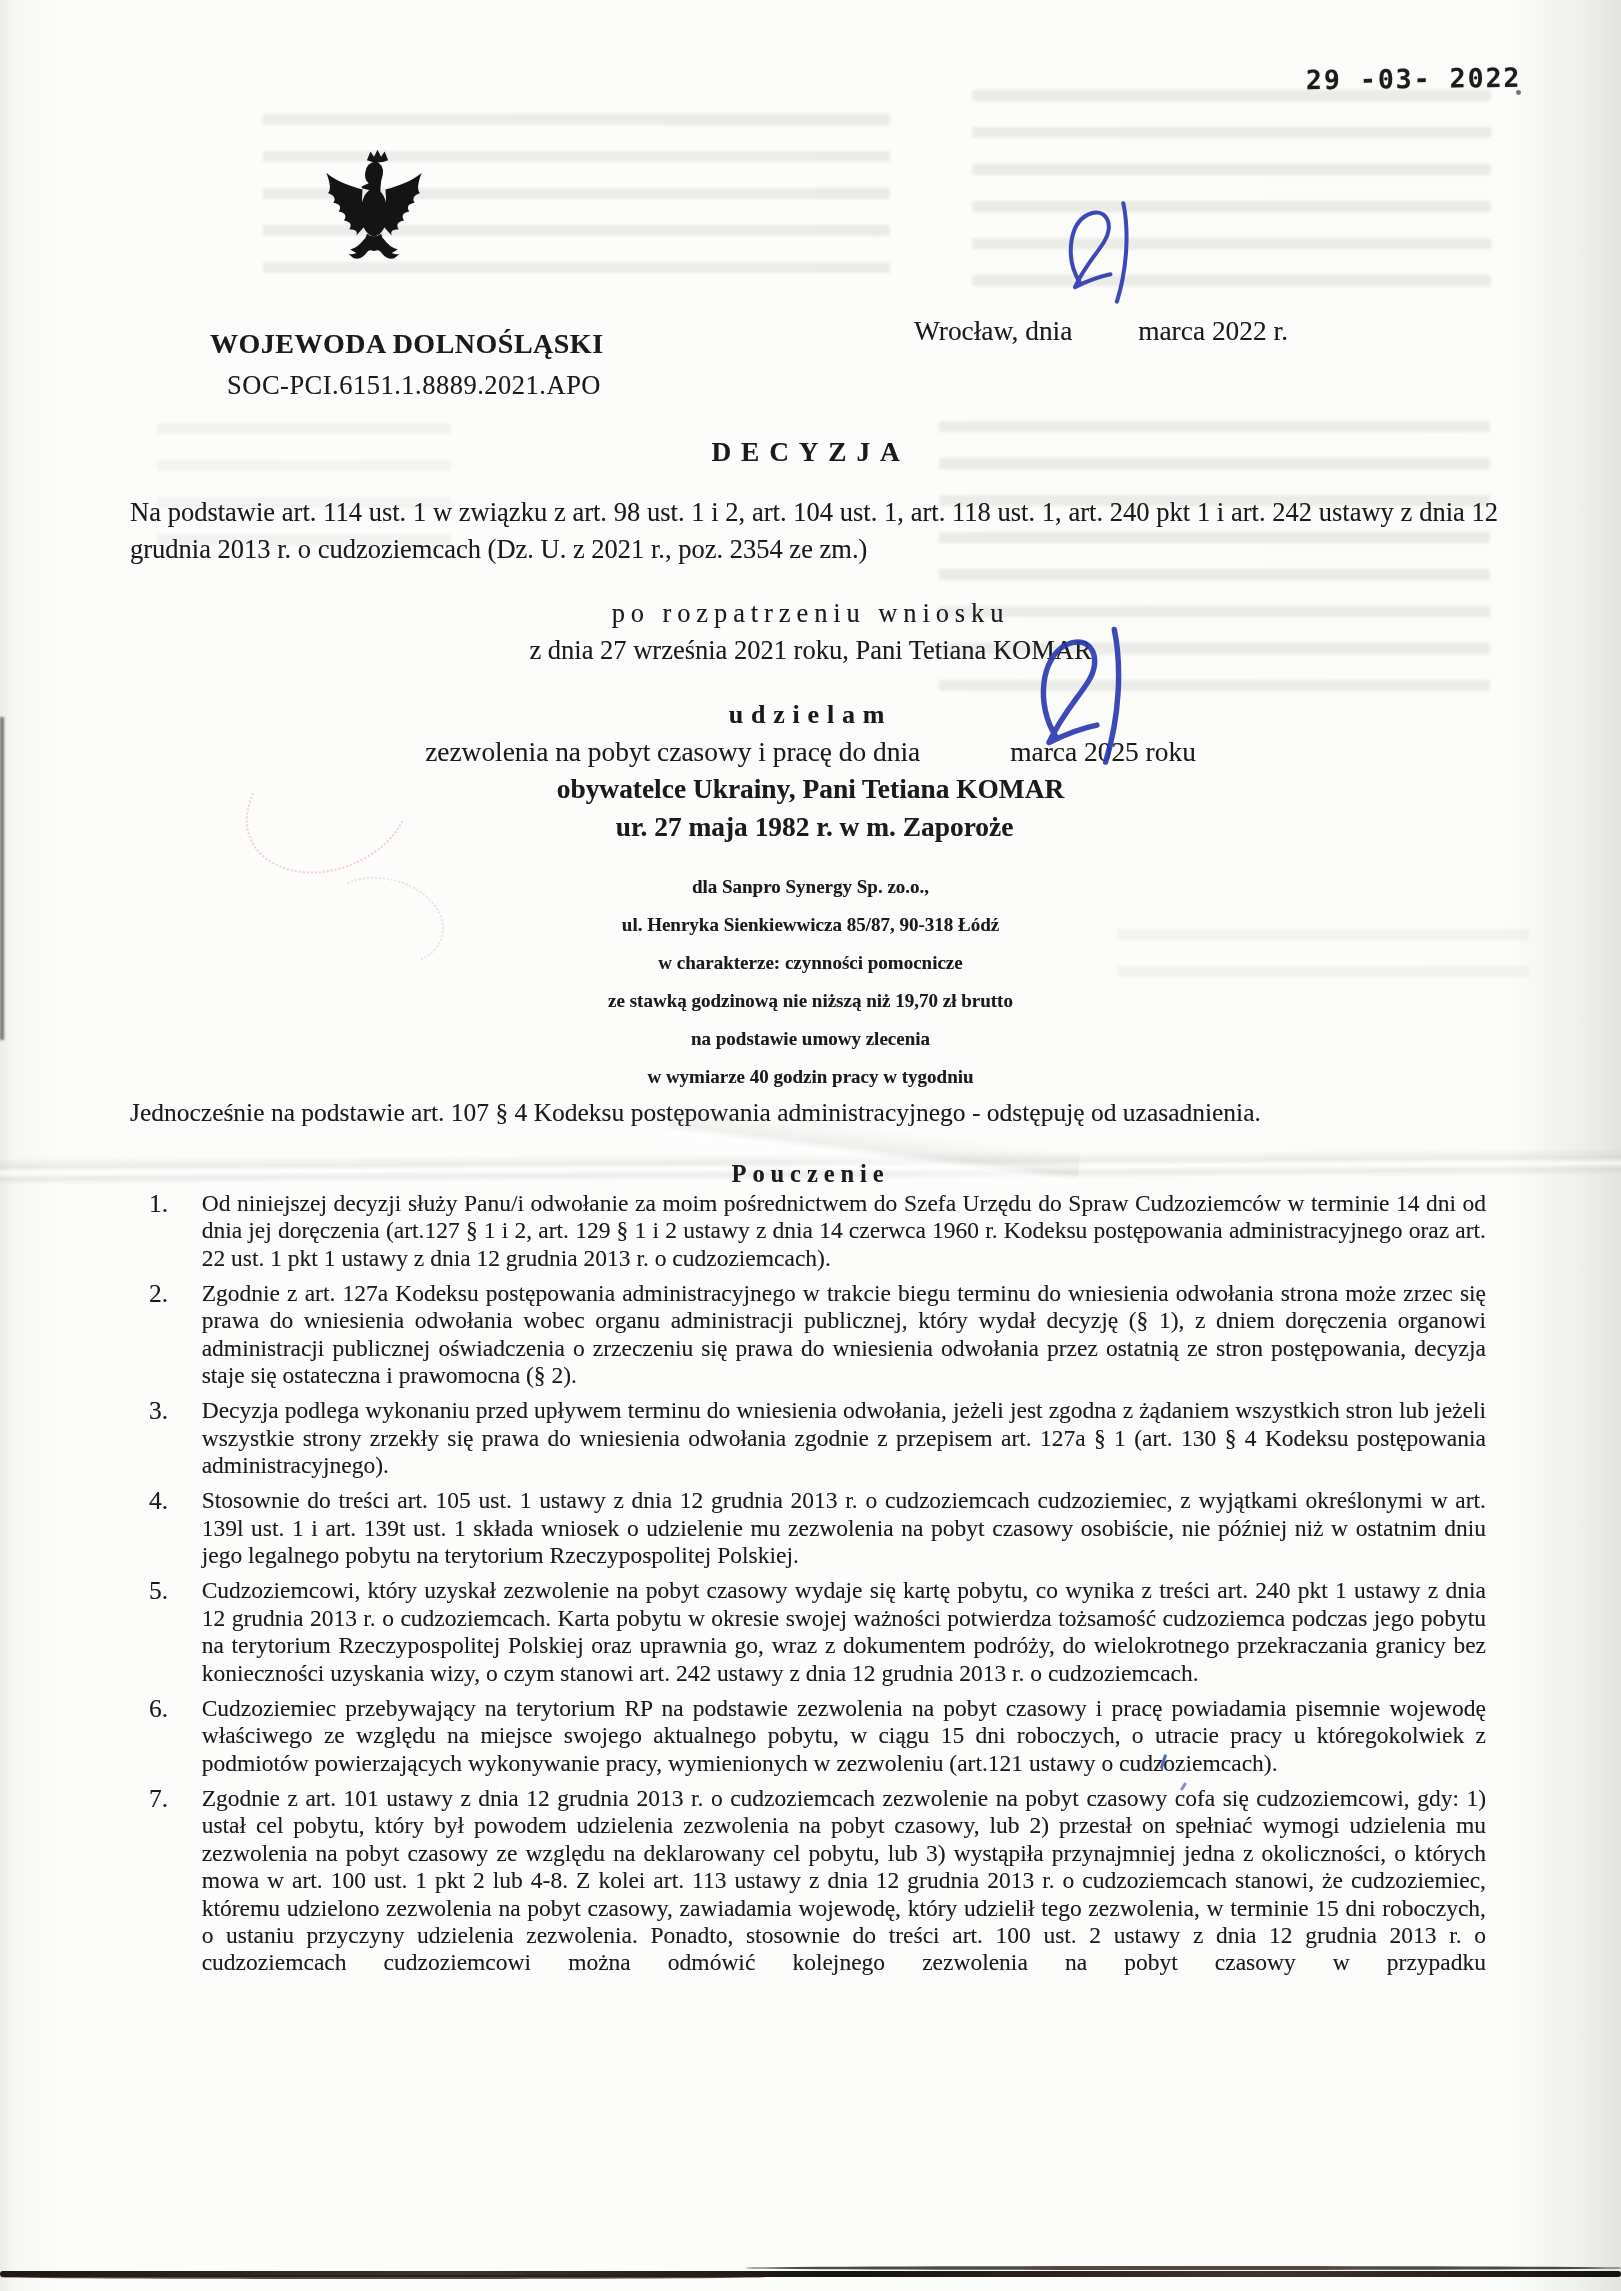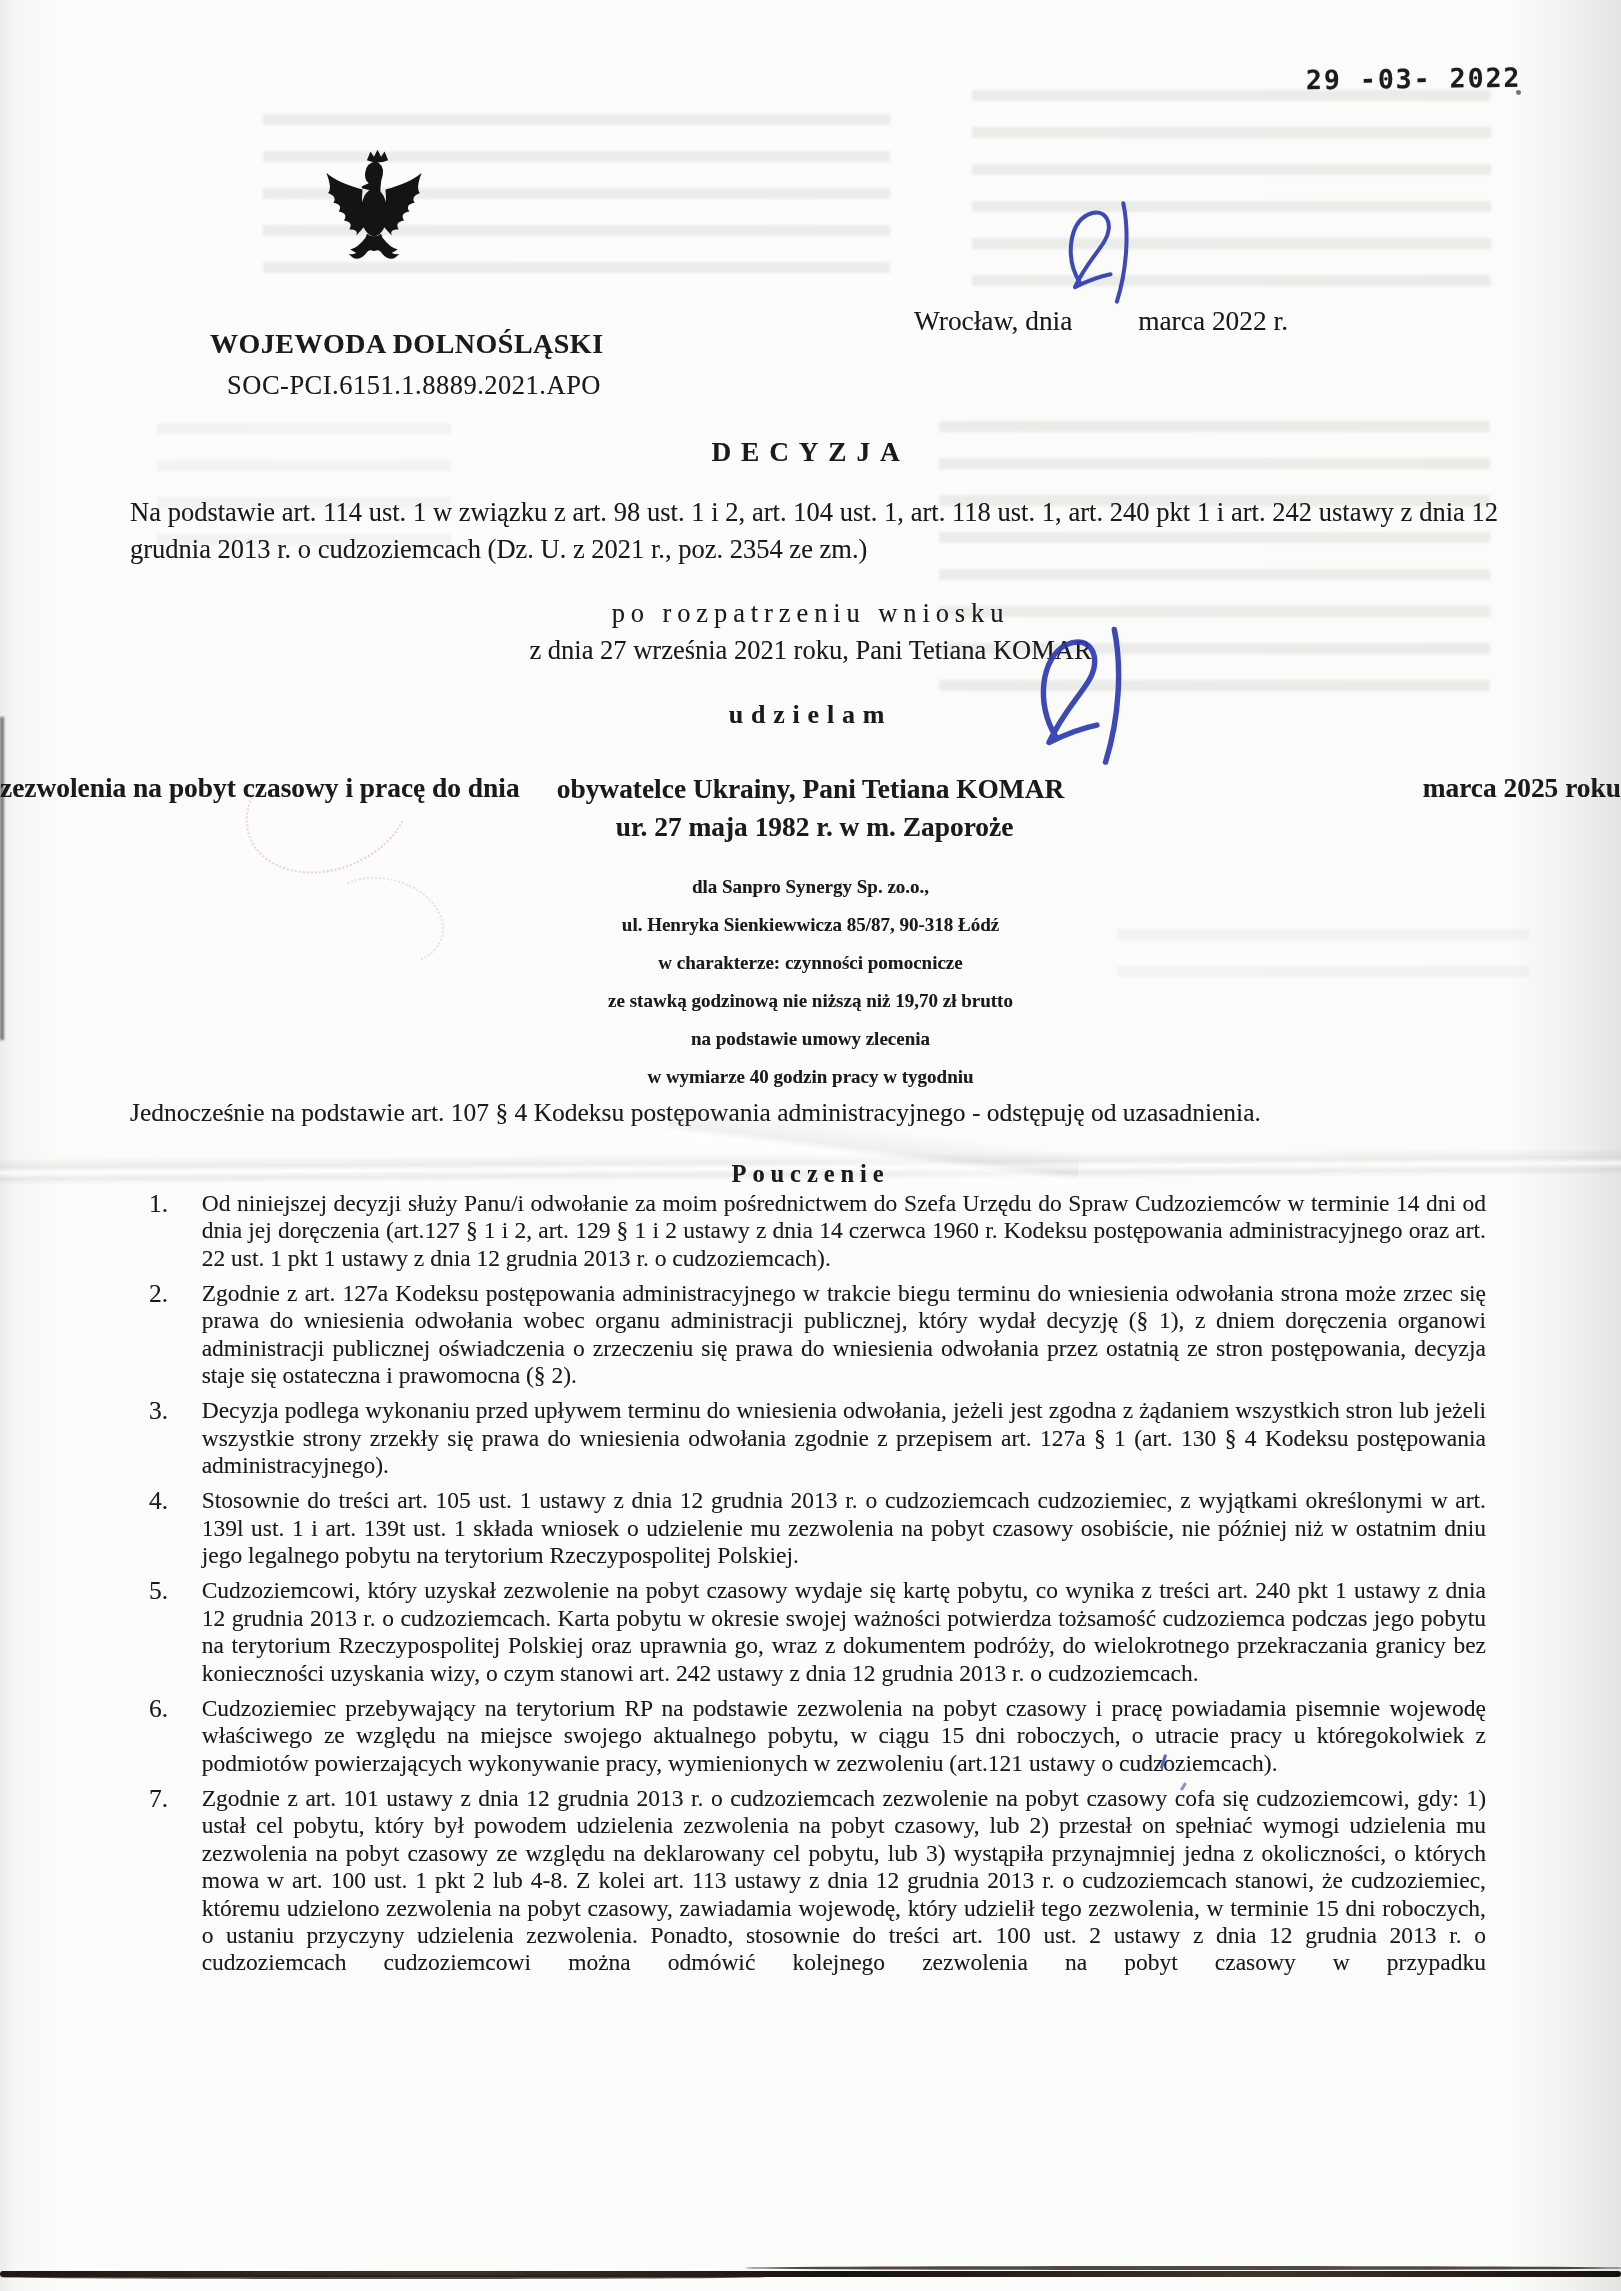--- a/index.html
+++ b/index.html
@@ -20,33 +20,33 @@
     left:1306px;top:63px;
     font-family:"DejaVu Sans Mono",monospace;
     font-weight:700;font-size:26.5px;letter-spacing:2px;
     color:#1c1c1c;transform:rotate(-.6deg);
     text-shadow:0 0 1px rgba(20,20,20,.4);
   }
   .stamp-dot{left:1516px;top:90px;width:4.9px;height:4.9px;border-radius:50%;background:#3a3a3a;opacity:.7;}
   
   .eagle{left:321px;top:145px;width:106px;height:149px;}
   .authority{left:210px;top:298px;font-weight:700;font-size:28px;letter-spacing:0.5px;margin-top:30px;}
-  .place-date{left:914px;top:306px;width:374px;display:flex;justify-content:space-between;font-size:27.4px;}
+  .place-date{left:914px;top:316px;width:374px;display:flex;justify-content:space-between;font-size:27.4px;}
   .case-number{left:227px;top:370px;font-size:26.5px;letter-spacing:0.5px;}
   .handwriting{stroke:#2b3ab0;stroke-width:5;fill:none;stroke-linecap:round;stroke-linejoin:round;opacity:.92;}
   .hw-top{left:1057px;top:192px;width:94px;height:129px;z-index:5;}
   .hw-mid{left:1031px;top:612px;width:110px;height:174px;z-index:5;}
   
   .title{left:0;right:0;top:437px;text-align:center;font-weight:700;font-size:27.4px;letter-spacing:9.8px;}
   .legal-basis{left:130px;top:494px;width:1368px;font-size:26.5px;line-height:37px;text-align:justify;}
   .centered{left:0;right:0;text-align:center;}
   .consideration{top:598px;font-size:26.5px;letter-spacing:5.9px;}
   .application{top:635px;font-size:26.5px;}
   .grant-word{top:700px;font-weight:700;font-size:26px;letter-spacing:7.8px;}
-  .grant-line{top:737px;font-weight:700;font-size:27.4px;display:flex;justify-content:space-between;left:0;right:0;margin-top:36px;}
+  .grant-line{top:737px;font-weight:400;font-size:27.4px;display:flex;justify-content:center;left:0;right:0;}
   .grant-gap{display:inline-block;width:90px;}
   .beneficiary1{top:774px;font-weight:700;font-size:27.4px;}
   .beneficiary2{top:812px;font-weight:700;font-size:27.4px;padding-left:8px;}
   .employer{top:868px;font-weight:700;font-size:19px;line-height:38px;}
   .waiver{left:130px;top:1098px;width:1374px;font-size:25.5px;}
   
   .pz-heading{top:1160px;font-weight:700;font-size:24.5px;letter-spacing:5.9px;}
   .pz-list{left:149px;top:1190px;width:1337px;}
   .pz-item{display:flex;gap:15.7px;margin-bottom:7.8px;}
   .pz-num{flex:none;width:37px;font-size:25.5px;line-height:27.4px;}

